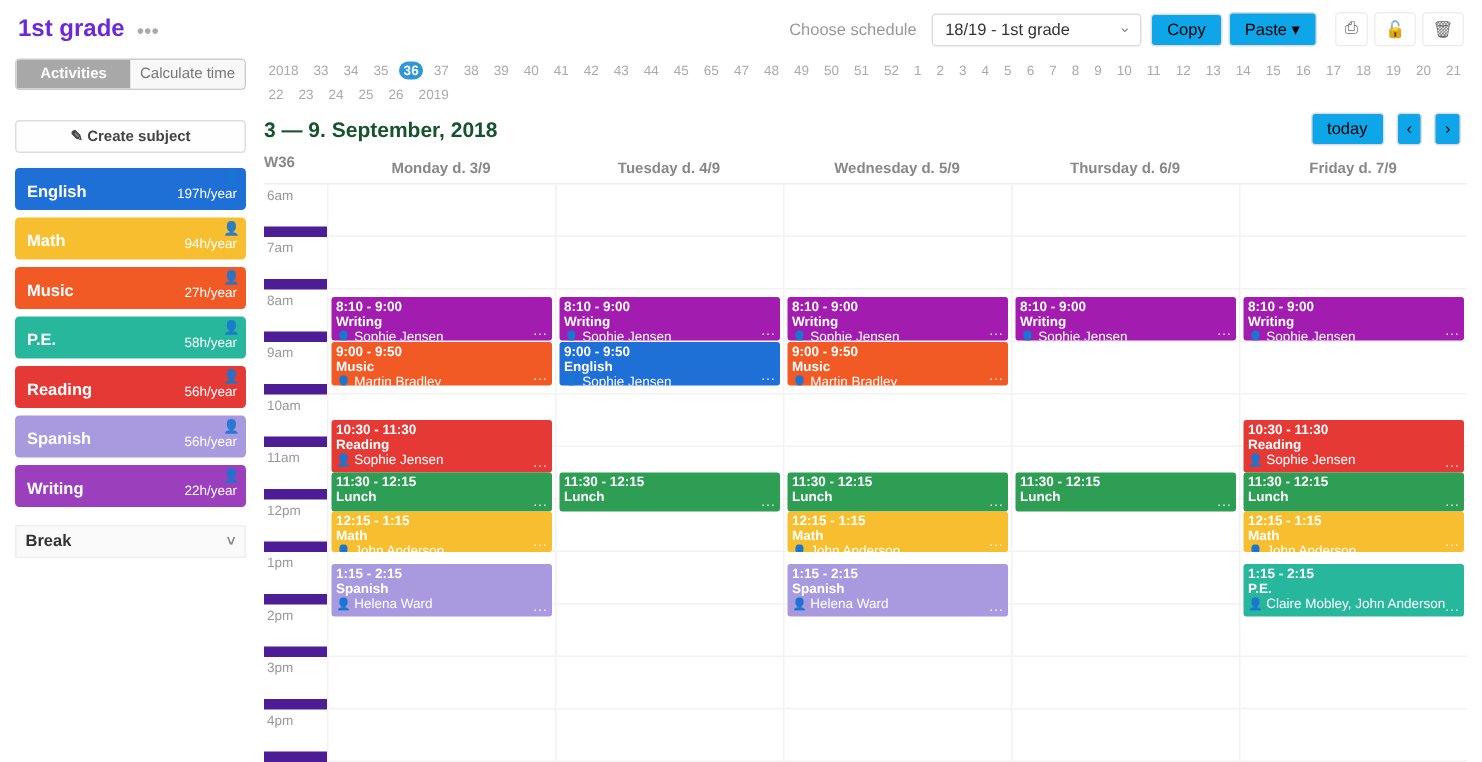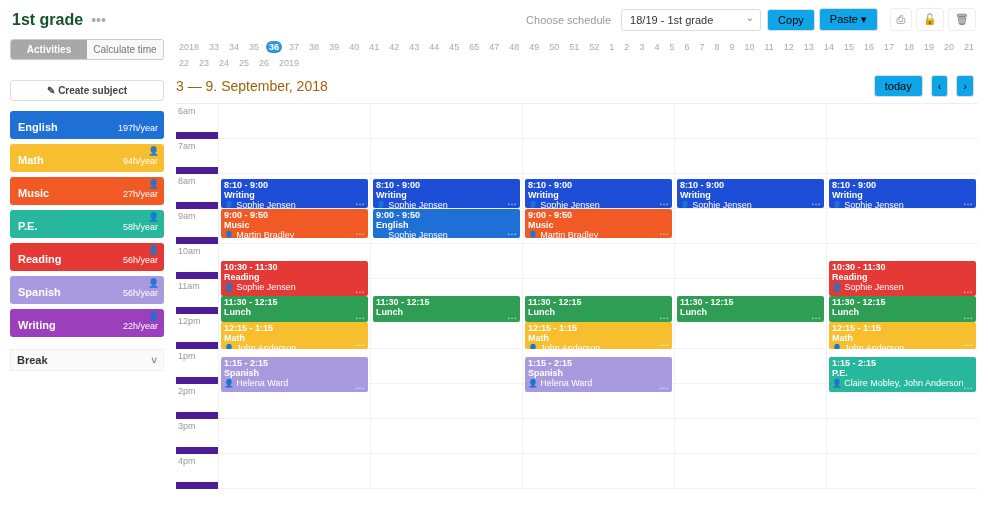--- a/index.html
+++ b/index.html
@@ -1,19 +1,19 @@
 <!DOCTYPE html>
 <html><head>
 <meta charset="utf-8">
 <style>
 * { box-sizing: border-box; margin: 0; padding: 0; }
 body { font-family: Arial, sans-serif; font-size: 11px; color: #333; background: #fff; width: 988px; }
 
 .header { display: flex; align-items: center; padding: 8px 12px; }
-.header .title { font-size: 16px; font-weight: bold; color: #14532d; margin-right: 8px; }
+.header .title { font-size: 16px; font-weight: bold; color: #6d28d9; margin-right: 8px; }
 .header .ellipsis { color: #aaa; font-size: 14px; cursor: pointer; }
 .header .spacer { flex: 1; }
 .header .choose-label { font-size: 11px; color: #999; margin-right: 10px; }
 .select-box { border: 1px solid #ddd; border-radius: 3px; padding: 4px 20px 4px 8px; font-size: 11px; background: #fff; position: relative; cursor: pointer; min-width: 140px; margin-right: 6px; }
 .select-box::after { content: "⌄"; position: absolute; right: 6px; top: 2px; color: #888; font-size: 10px; }
 .btn { border: 1px solid #ddd; border-radius: 3px; padding: 4px 10px; font-size: 11px; background: #0ea5e9; cursor: pointer; margin-right: 4px; }
 .btn.small { padding: 4px 6px; }
 .header-icons { display: flex; gap: 4px; margin-left: 8px; }
 .header-icons .icon-btn { border: 1px solid #eee; border-radius: 3px; padding: 4px 6px; background: #fff; cursor: pointer; color: #666; }
 
@@ -34,41 +34,41 @@
 .subject-card { border-radius: 3px; padding: 6px 6px 6px 8px; color: #fff; font-size: 11px; font-weight: bold; display: flex; justify-content: space-between; align-items: flex-end; position: relative; min-height: 28px; cursor: pointer; }
 .subject-card .hours { font-size: 9px; font-weight: normal; }
 .subject-card::after { content: "👤"; position: absolute; top: 2px; right: 4px; font-size: 9px; opacity: .9; }
 
 .main { flex: 1; padding: 0 10px 10px 6px; position: relative; }
 .weekbar { display:flex; align-items: center; gap: 4px; font-size: 9px; color: #aaa; padding: 2px 0 6px; overflow: hidden; flex-wrap: wrap; }
 .weekbar .wk { padding: 1px 3px; cursor: pointer; border-radius: 8px; }
 .weekbar .wk.sel { background: #2f97d6; color: #fff; font-weight: bold; }
 
 .range-row { display: flex; align-items: center; margin-bottom: 6px; }
-.range-row h3 { font-size: 14px; font-weight: normal; color: #a16207; flex: 1; }
+.range-row h3 { font-size: 14px; font-weight: bold; color: #14532d; flex: 1; }
 .nav-cluster { display:flex; gap: 4px; }
 
 .cal-head { display: flex; font-size: 10px; color: #888; }
 .cal-head .gutter { width: 42px; font-weight: bold; }
 .cal-head .dayh { flex: 1; text-align: center; padding: 4px 0; font-weight: bold; }
 
 .cal-body { display: flex; border-top: 1px solid #eee; }
 .gutter-col { width: 42px; flex: none; }
 .gutter-col .hrow { height: 35px; font-size: 9px; color: #999; border-bottom: 7px solid #4c1d95; padding: 2px 0 0 2px; }
 .day-cols { flex: 1; display: flex; }
 .day-col { flex: 1; border-left: 1px solid #f2f2f2; position: relative; }
 .day-col .hrow { height: 35px; border-bottom: 1px solid #f2f2f2; }
 
 .evt { position: absolute; left: 2px; right: 2px; border-radius: 2px; color: #fff; font-size: 9px; padding: 2px 3px; overflow: hidden; cursor: pointer; line-height: 1.1; }
 .evt::after { content: "…"; position: absolute; right: 3px; bottom: 1px; color: #fff; opacity:.85; font-size: 10px; }
 .evt .t { font-weight: bold; }
 .evt .s { font-weight: bold; }
 .evt .teach::before { content: "👤 "; font-size: 8px; }
 
-.c-writing { background: #1d4ed8; }
+.c-writing { background: #a21caf; }
 .c-music { background: #f15a24; }
 .c-english { background: #1e6fd6; }
 .c-reading { background: #e53935; }
 .c-lunch { background: #2e9e55; }
 .c-math { background: #f7bf2f; color:#fff; }
 .c-spanish { background: #a99ae0; }
 .c-pe { background: #27b79c; }
 
 </style>
 </head>
@@ -188,20 +188,28 @@
 
     <div class="range-row">
       <h3>3 — 9. September, 2018</h3>
       <div class="nav-cluster">
         <button class="btn">today</button>
         <button class="btn small">‹</button>
         <button class="btn small">›</button>
       </div>
     </div>
 
+    <div class="cal-head">
+      <div class="gutter">W36</div>
+      <div class="dayh">Monday d. 3/9</div>
+      <div class="dayh">Tuesday d. 4/9</div>
+      <div class="dayh">Wednesday d. 5/9</div>
+      <div class="dayh">Thursday d. 6/9</div>
+      <div class="dayh">Friday d. 7/9</div>
+    </div>
 
     <div class="cal-body">
       <div class="gutter-col" id="gutter-col">
           <div class="hrow">6am</div>
           <div class="hrow">7am</div>
           <div class="hrow">8am</div>
           <div class="hrow">9am</div>
           <div class="hrow">10am</div>
           <div class="hrow">11am</div>
           <div class="hrow">12pm</div>

